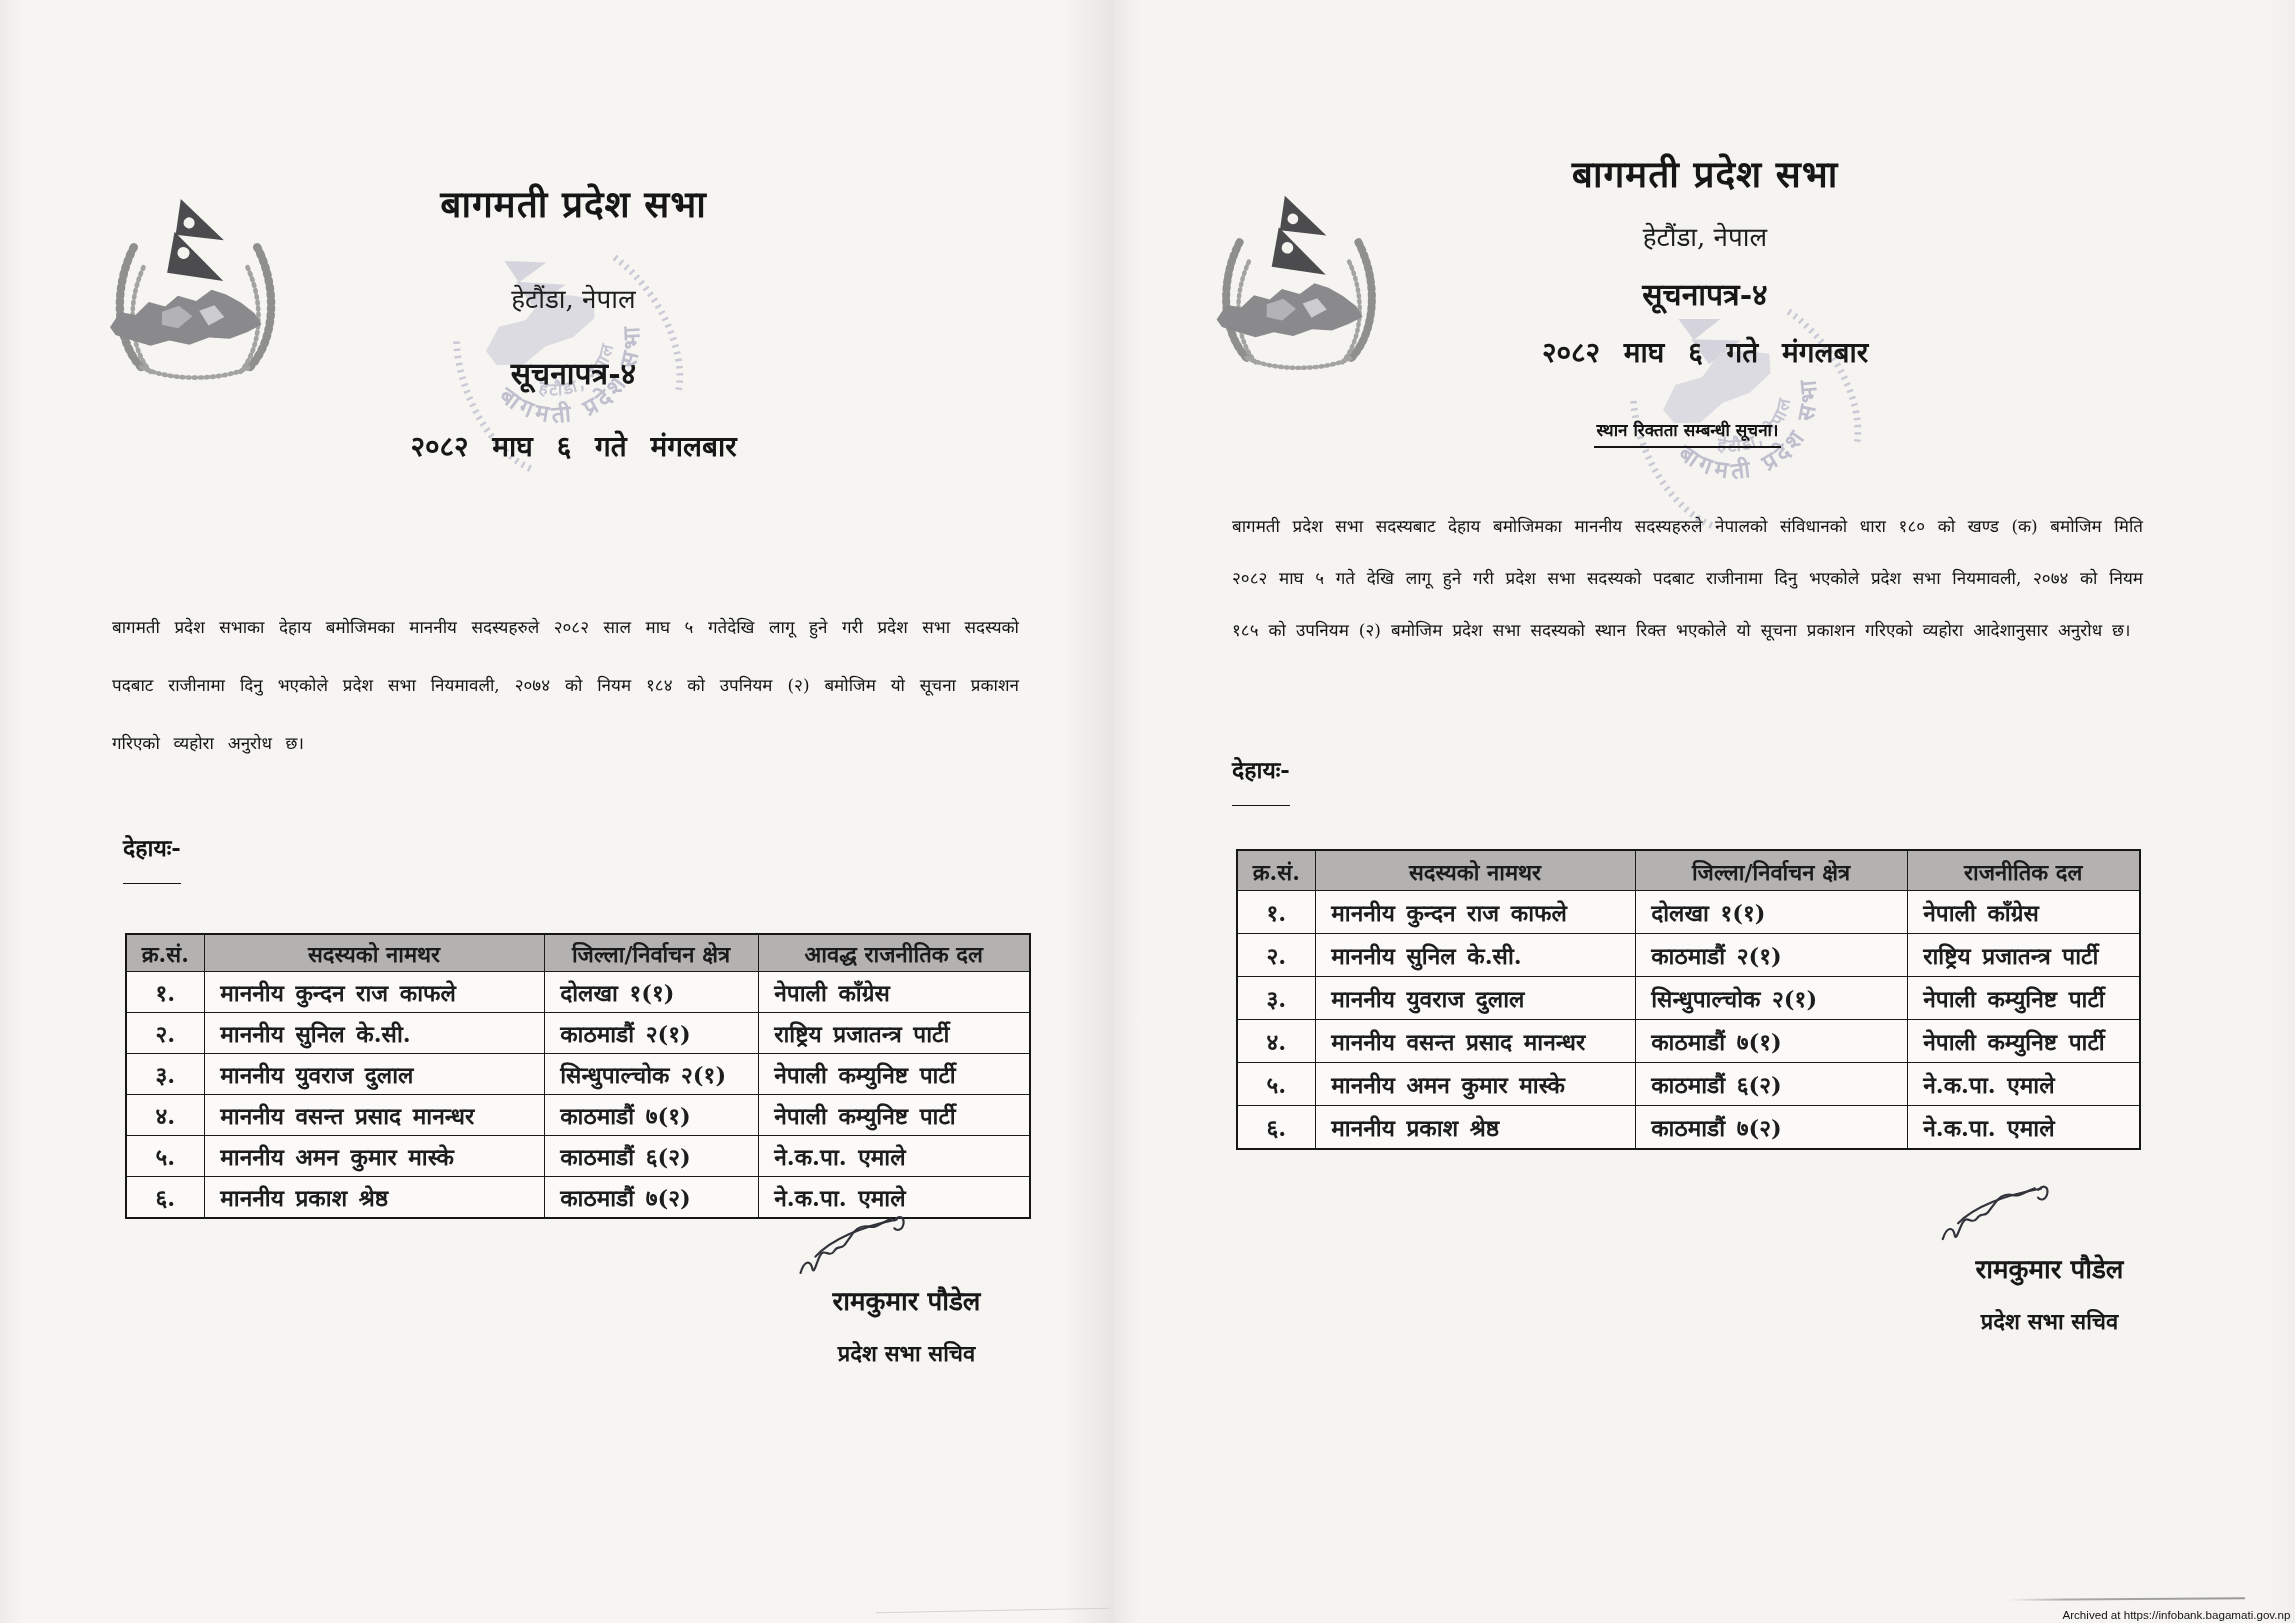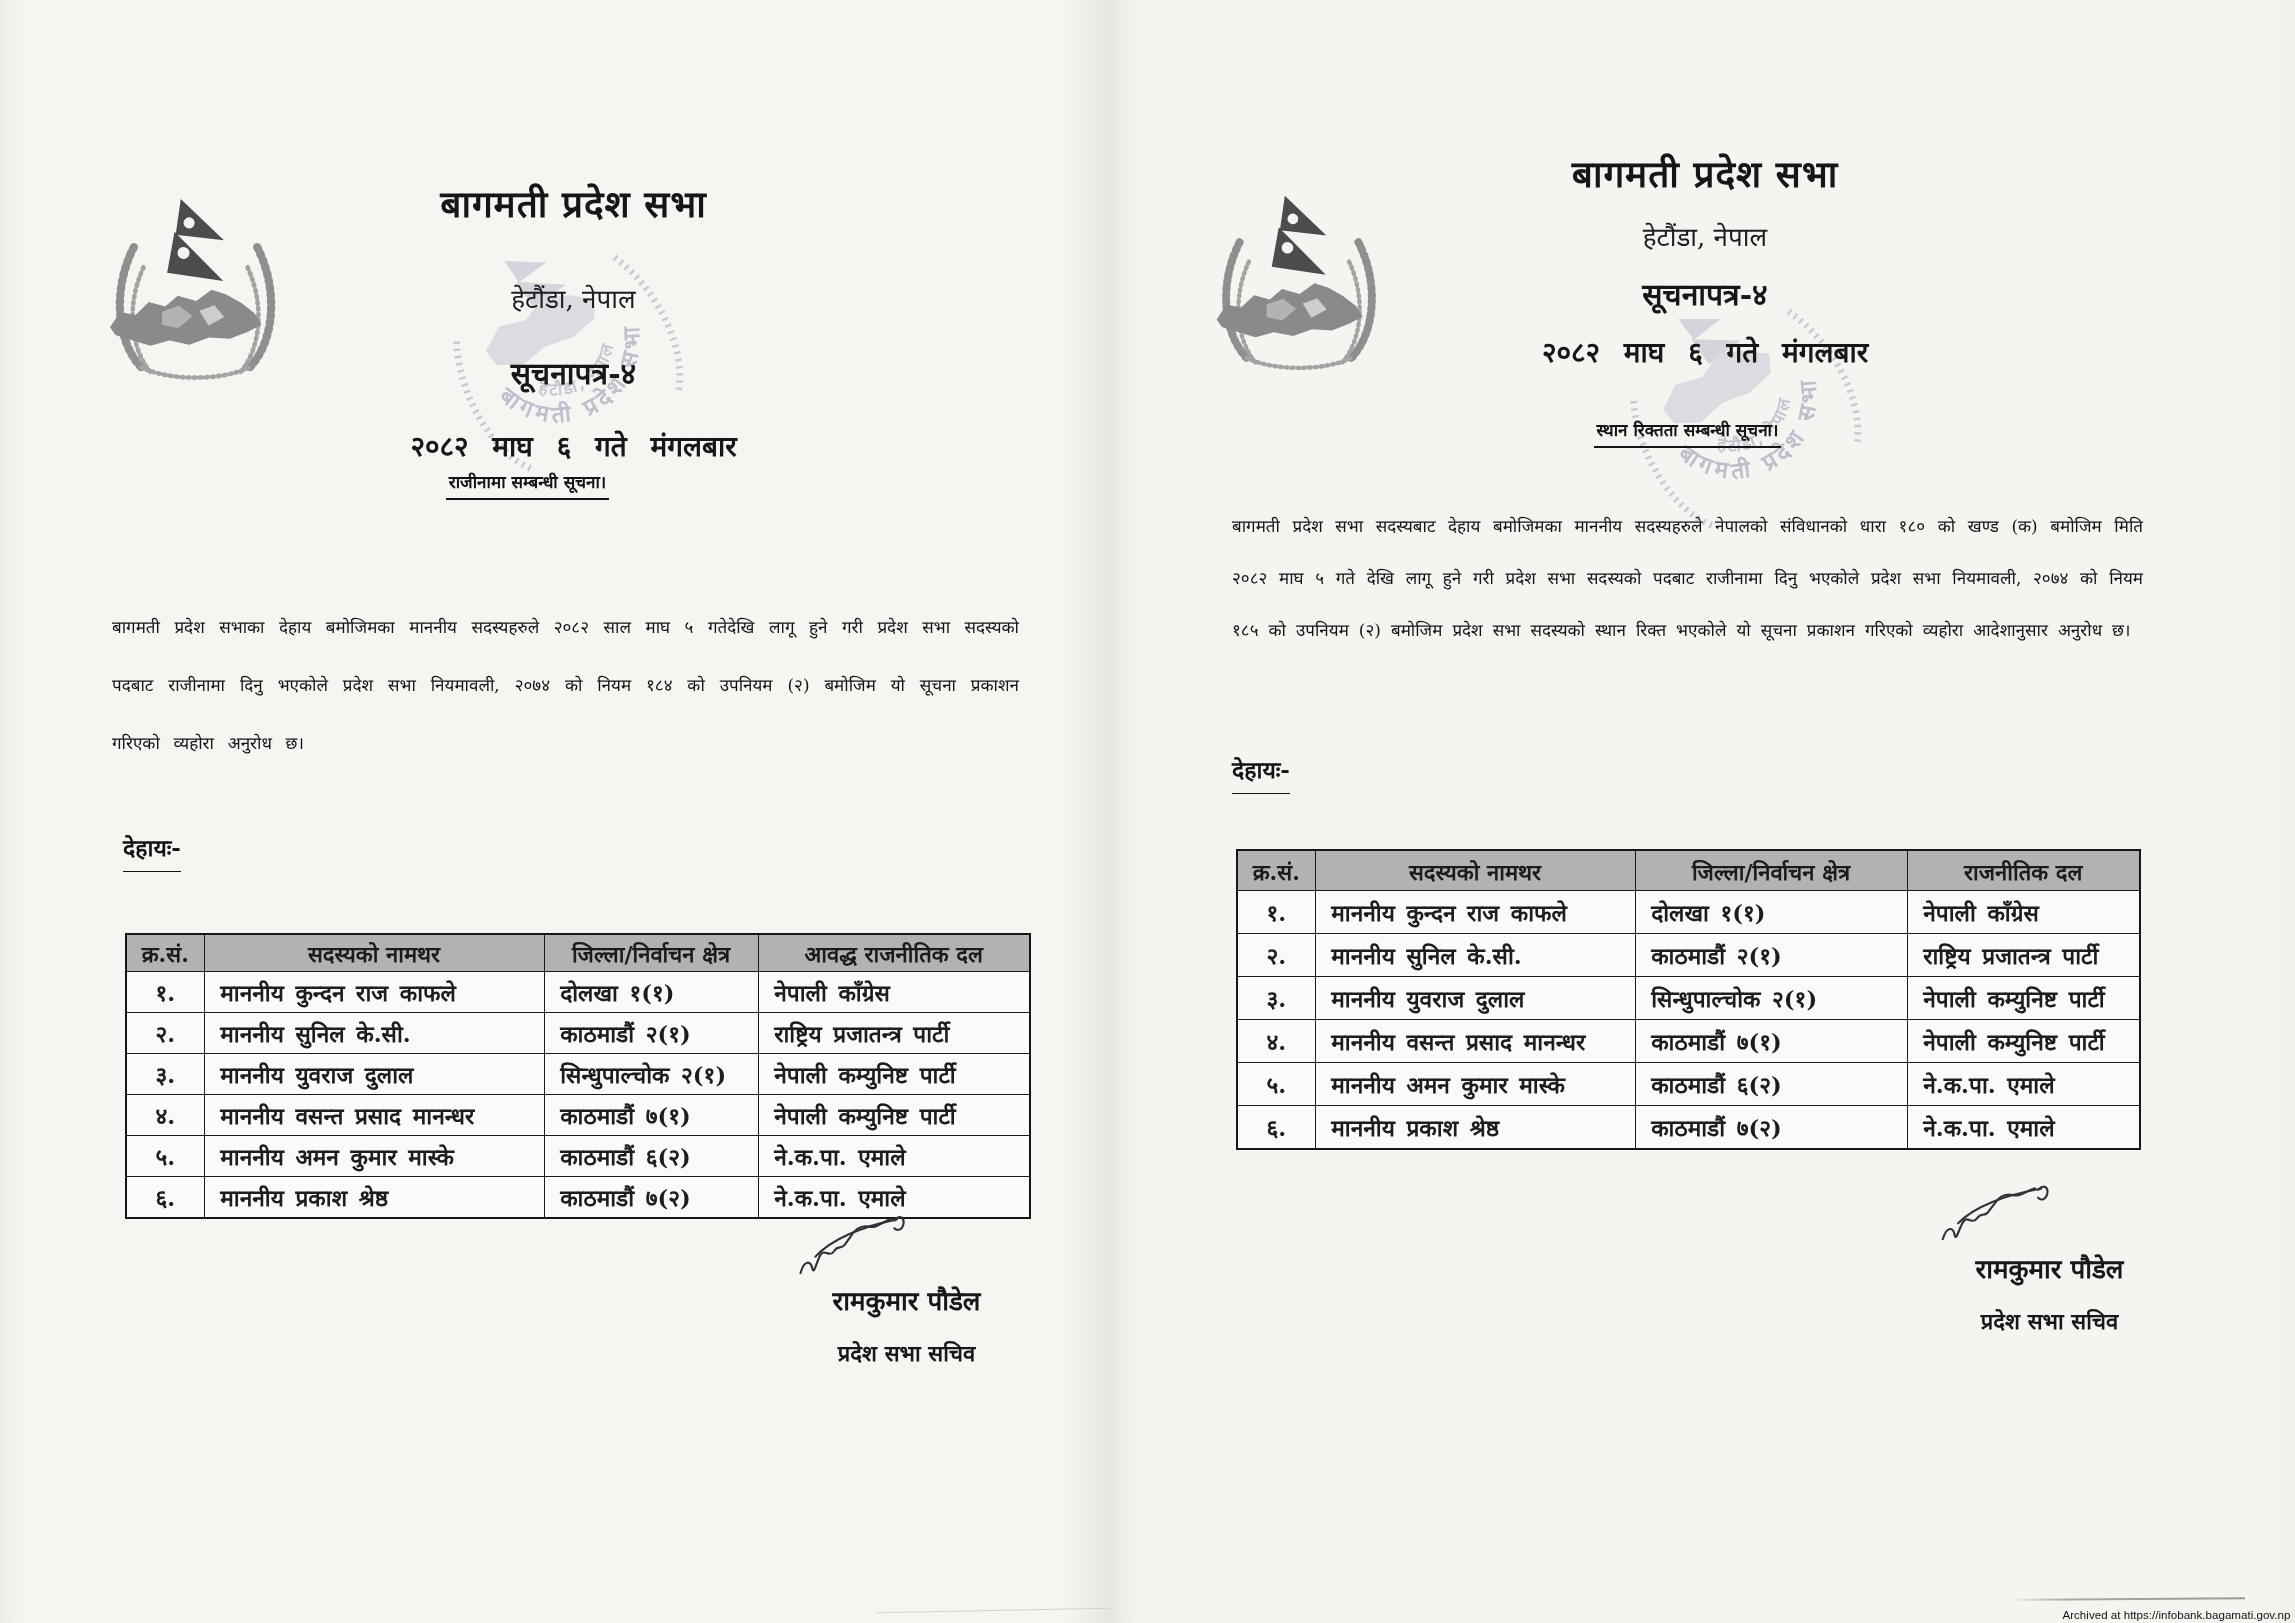--- a/index.html
+++ b/index.html
@@ -50,21 +50,21 @@
   
   .bodytxt{position:absolute;z-index:2;font-size:17px;font-weight:400;color:#131313;
     text-align:justify;text-align-last:left;}
   .pg0 .bodytxt{left:112px;right:95px;top:581px;line-height:58px;word-spacing:8.3px;}
   .pg1 .bodytxt{left:118px;right:153px;top:483px;line-height:52px;word-spacing:4.6px;}
 
   
   .dehaya{position:absolute;font-size:23px;font-weight:700;color:#141414;z-index:2;}
   .pg0 .dehaya{left:123px;top:831px;}
   .pg1 .dehaya{left:118px;top:753px;}
-  .dehaya span{border-bottom:1.8px solid #141414;padding-bottom:10px;}
+  .dehaya span{border-bottom:1.8px solid #141414;padding-bottom:22px;}
 
   
   .ntable{position:absolute;z-index:2;border-collapse:collapse;table-layout:fixed;
     background:#fbfaf8;border:2.8px solid #161616;margin-top:44px;}
   .pg0 .ntable{left:125px;top:889px;width:903px;}
   .pg1 .ntable{left:122px;top:805px;width:903px;}
   .ntable th,.ntable td{border:1.4px solid #1a1a1a;overflow:hidden;white-space:nowrap;}
   .ntable th{background:#b4b2b1;font-size:22px;font-weight:700;color:#1b1b1b;
     height:36px;padding:0 3.7px;text-align:center;border-bottom:1.8px dotted #222;}
   .pg1 .ntable th{height:39px;}
@@ -135,23 +135,20 @@
           <textPath href="#stamparc0b" startOffset="16%">हेटौडा, नेपाल</textPath>
         </text>
       </g>
     </svg>
 
     <div class="hdr-line org">बागमती प्रदेश सभा</div>
     <div class="hdr-line loc">हेटौंडा, नेपाल</div>
     <div class="hdr-line letter">सूचनापत्र-४</div>
     <div class="hdr-line dateline">२०८२ माघ ६ गते मंगलबार</div>
 
-    <div class="ntitle">
-      <span>राजीनामा सम्बन्धी सूचना।</span>
-    </div>
 
     <p class="bodytxt">बागमती प्रदेश सभाका देहाय बमोजिमका माननीय सदस्यहरुले २०८२ साल माघ ५ गतेदेखि लागू हुने गरी प्रदेश सभा सदस्यको पदबाट राजीनामा दिनु भएकोले प्रदेश सभा नियमावली, २०७४ को नियम १८४ को उपनियम (२) बमोजिम यो सूचना प्रकाशन गरिएको व्यहोरा अनुरोध छ।</p>
 
     <div class="dehaya">
       <span>देहायः-</span>
     </div>
 
     <table class="ntable">
       <colgroup>
           <col style="width:78px">

